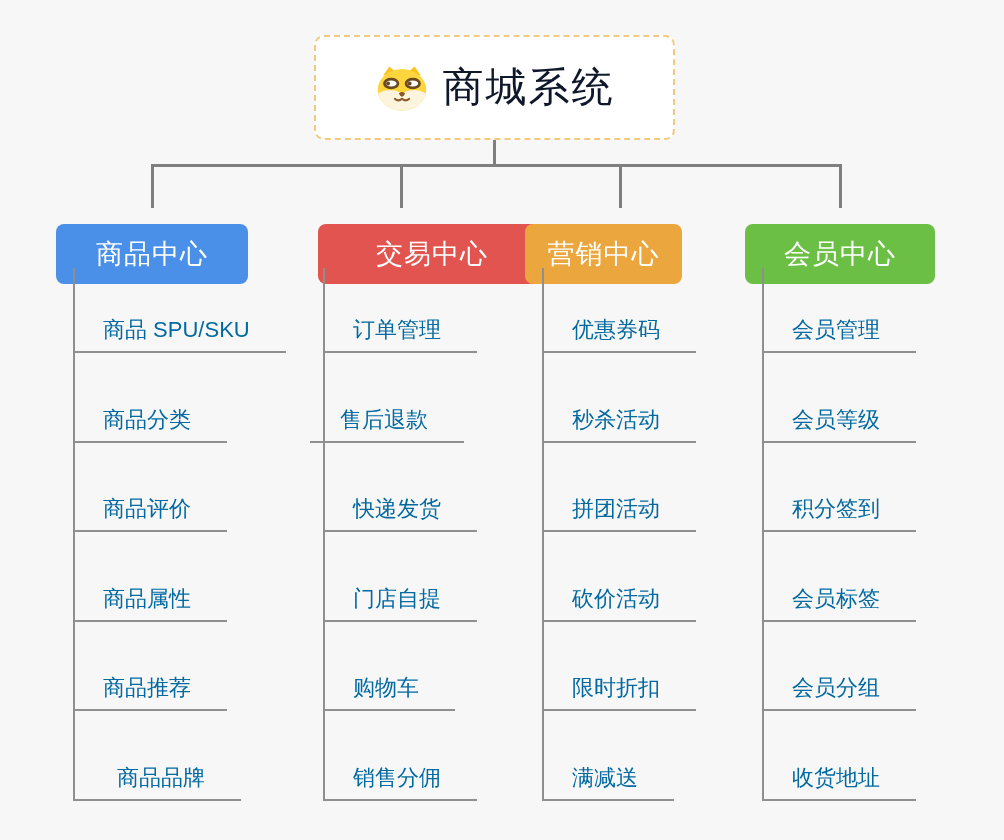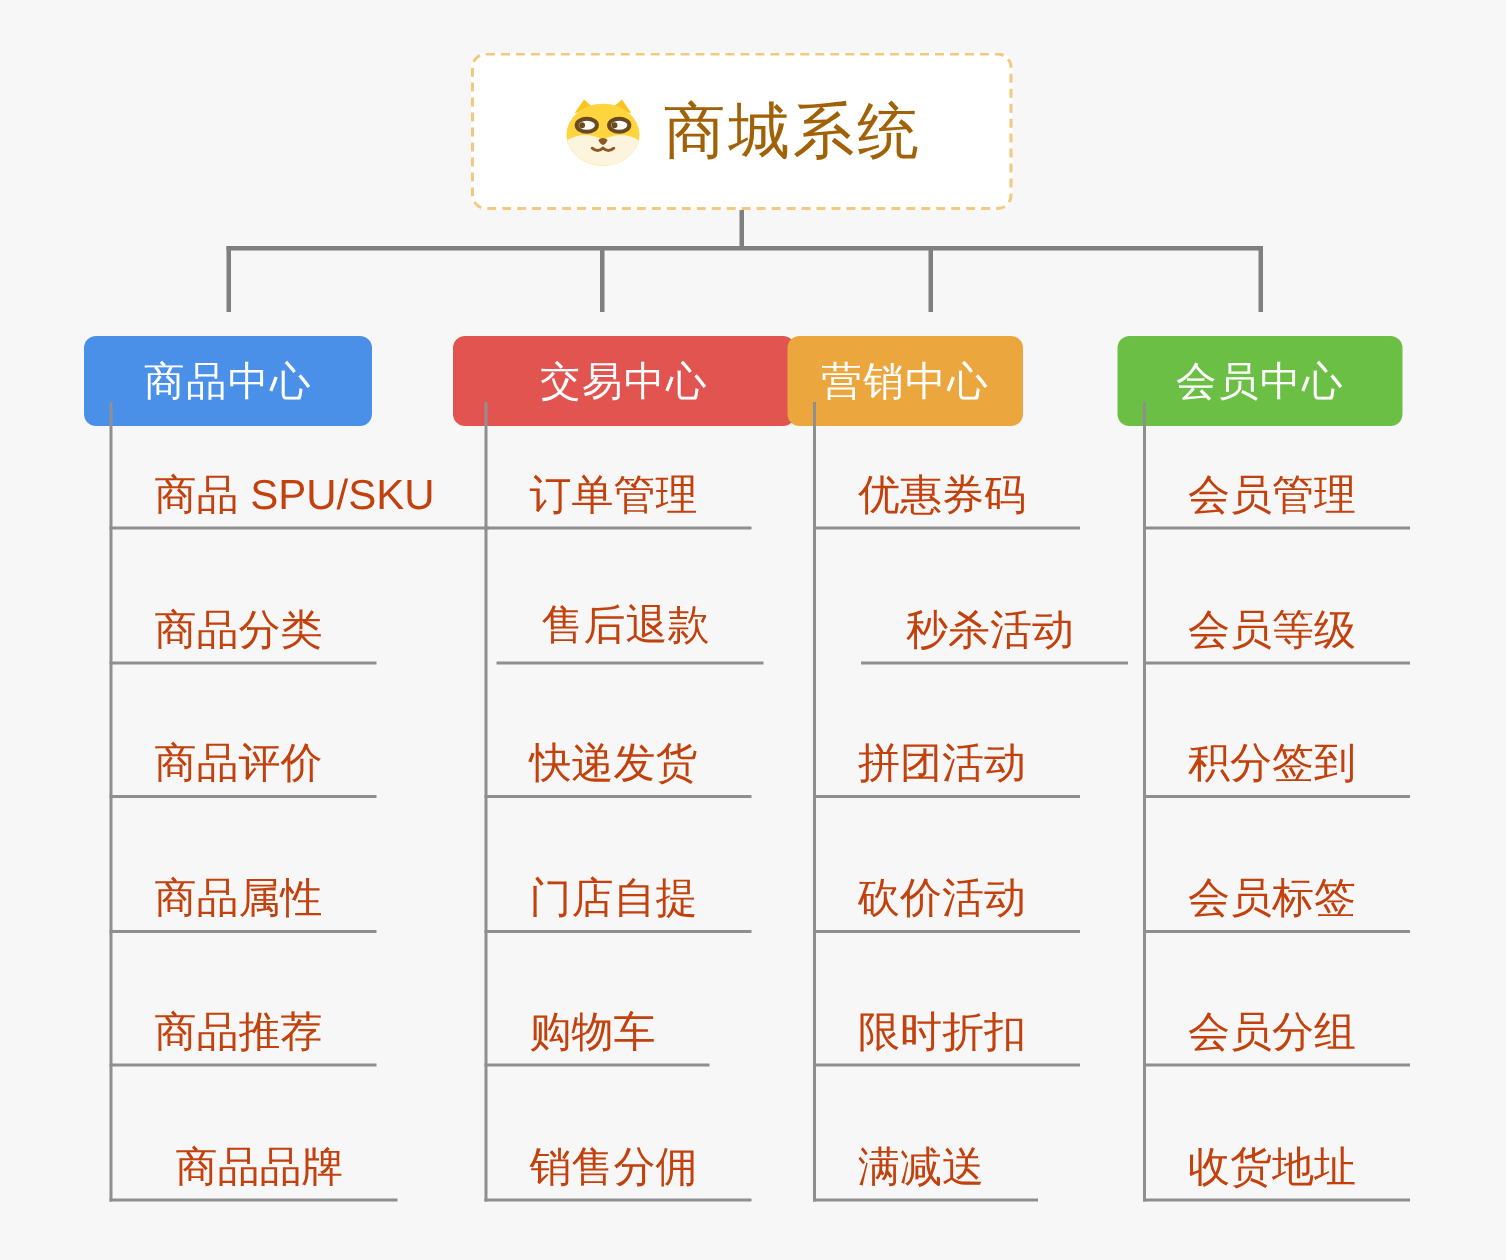--- a/index.html
+++ b/index.html
@@ -16,21 +16,21 @@
     position:absolute;left:314px;top:35px;width:361px;height:105px;
     background:#ffffff;
     border:2px dashed #f3c87f;
     border-radius:10px;
     box-sizing:border-box;
     display:flex;align-items:center;justify-content:center;gap:14px;
   }
   .doge{display:flex;align-items:center;}
   .root-title{
     font-size:41px;
-    color:#a16207;
+    color:#0f172a;
     letter-spacing:2px;
     white-space:nowrap;
   }
 
   
   .conn{position:absolute;background:#7f7f7f;}
   .root-stem{left:493px;top:140px;width:3px;height:24px;}
   .h-line{left:151px;top:164px;width:690px;height:3px;}
   .stem{top:164px;width:3px;height:44px;}
 
@@ -44,21 +44,21 @@
     color:#ffffff;font-size:27px;letter-spacing:1px;white-space:nowrap;
   }
 
   
   .spine{position:absolute;top:268px;width:2px;background:#8f8f8f;}
   .leaf{
     position:absolute;
     height:40px;line-height:38px;
     padding:0 36px 0 30px;
     border-bottom:2px solid #8f8f8f;
-    font-size:28px;color:#c2410c;
+    font-size:22px;color:#0369a1;
     white-space:nowrap;
     box-sizing:content-box;
   }
 </style>
 </head>
 <body>
 
 <div id="canvas">
 
   <div class="root-node">
@@ -95,40 +95,40 @@
     <div class="leaf" style="left: 73px; top: 311px;">商品 SPU/SKU</div>
         <div class="leaf" style="left: 73px; top: 401px;">商品分类</div>
         <div class="leaf" style="left: 73px; top: 490px;">商品评价</div>
         <div class="leaf" style="left: 73px; top: 580px;">商品属性</div>
         <div class="leaf" style="left: 73px; top: 669px;">商品推荐</div>
         <div class="leaf" style="left: 73px; top: 759px; padding-left: 44px;">商品品牌</div>
       </div>
 
     <div class="branch">
       <div class="conn stem" style="left: 399.5px;"></div>
-      <div class="branch-box" style="left: 302px; width: 228px; background: rgb(226, 84, 79);">
+      <div class="branch-box" style="left: 318px; width: 228px; background: rgb(226, 84, 79);">
         <span class="branch-label">交易中心</span>
       </div>
       <div class="spine" style="left: 323px; height: 533px;"></div>
     <div class="leaf" style="left: 323px; top: 311px;">订单管理</div>
-        <div class="leaf" style="left: 331px; top: 401px; font-family: Liberation Mono, monospace;">售后退款</div>
+        <div class="leaf" style="left: 310px; top: 401px;">售后退款</div>
         <div class="leaf" style="left: 323px; top: 490px;">快递发货</div>
         <div class="leaf" style="left: 323px; top: 580px;">门店自提</div>
         <div class="leaf" style="left: 323px; top: 669px;">购物车</div>
         <div class="leaf" style="left: 323px; top: 759px;">销售分佣</div>
       </div>
 
     <div class="branch">
       <div class="conn stem" style="left: 619px;"></div>
       <div class="branch-box" style="left: 525px; width: 157px; background: rgb(235, 167, 62);">
         <span class="branch-label">营销中心</span>
       </div>
       <div class="spine" style="left: 542px; height: 533px;"></div>
     <div class="leaf" style="left: 542px; top: 311px;">优惠券码</div>
-        <div class="leaf" style="left: 574px; top: 401px;">秒杀活动</div>
+        <div class="leaf" style="left: 542px; top: 401px;">秒杀活动</div>
         <div class="leaf" style="left: 542px; top: 490px;">拼团活动</div>
         <div class="leaf" style="left: 542px; top: 580px;">砍价活动</div>
         <div class="leaf" style="left: 542px; top: 669px;">限时折扣</div>
         <div class="leaf" style="left: 542px; top: 759px;">满减送</div>
       </div>
 
     <div class="branch">
       <div class="conn stem" style="left: 838.5px;"></div>
       <div class="branch-box" style="left: 745px; width: 190px; background: rgb(108, 191, 69);">
         <span class="branch-label">会员中心</span>

